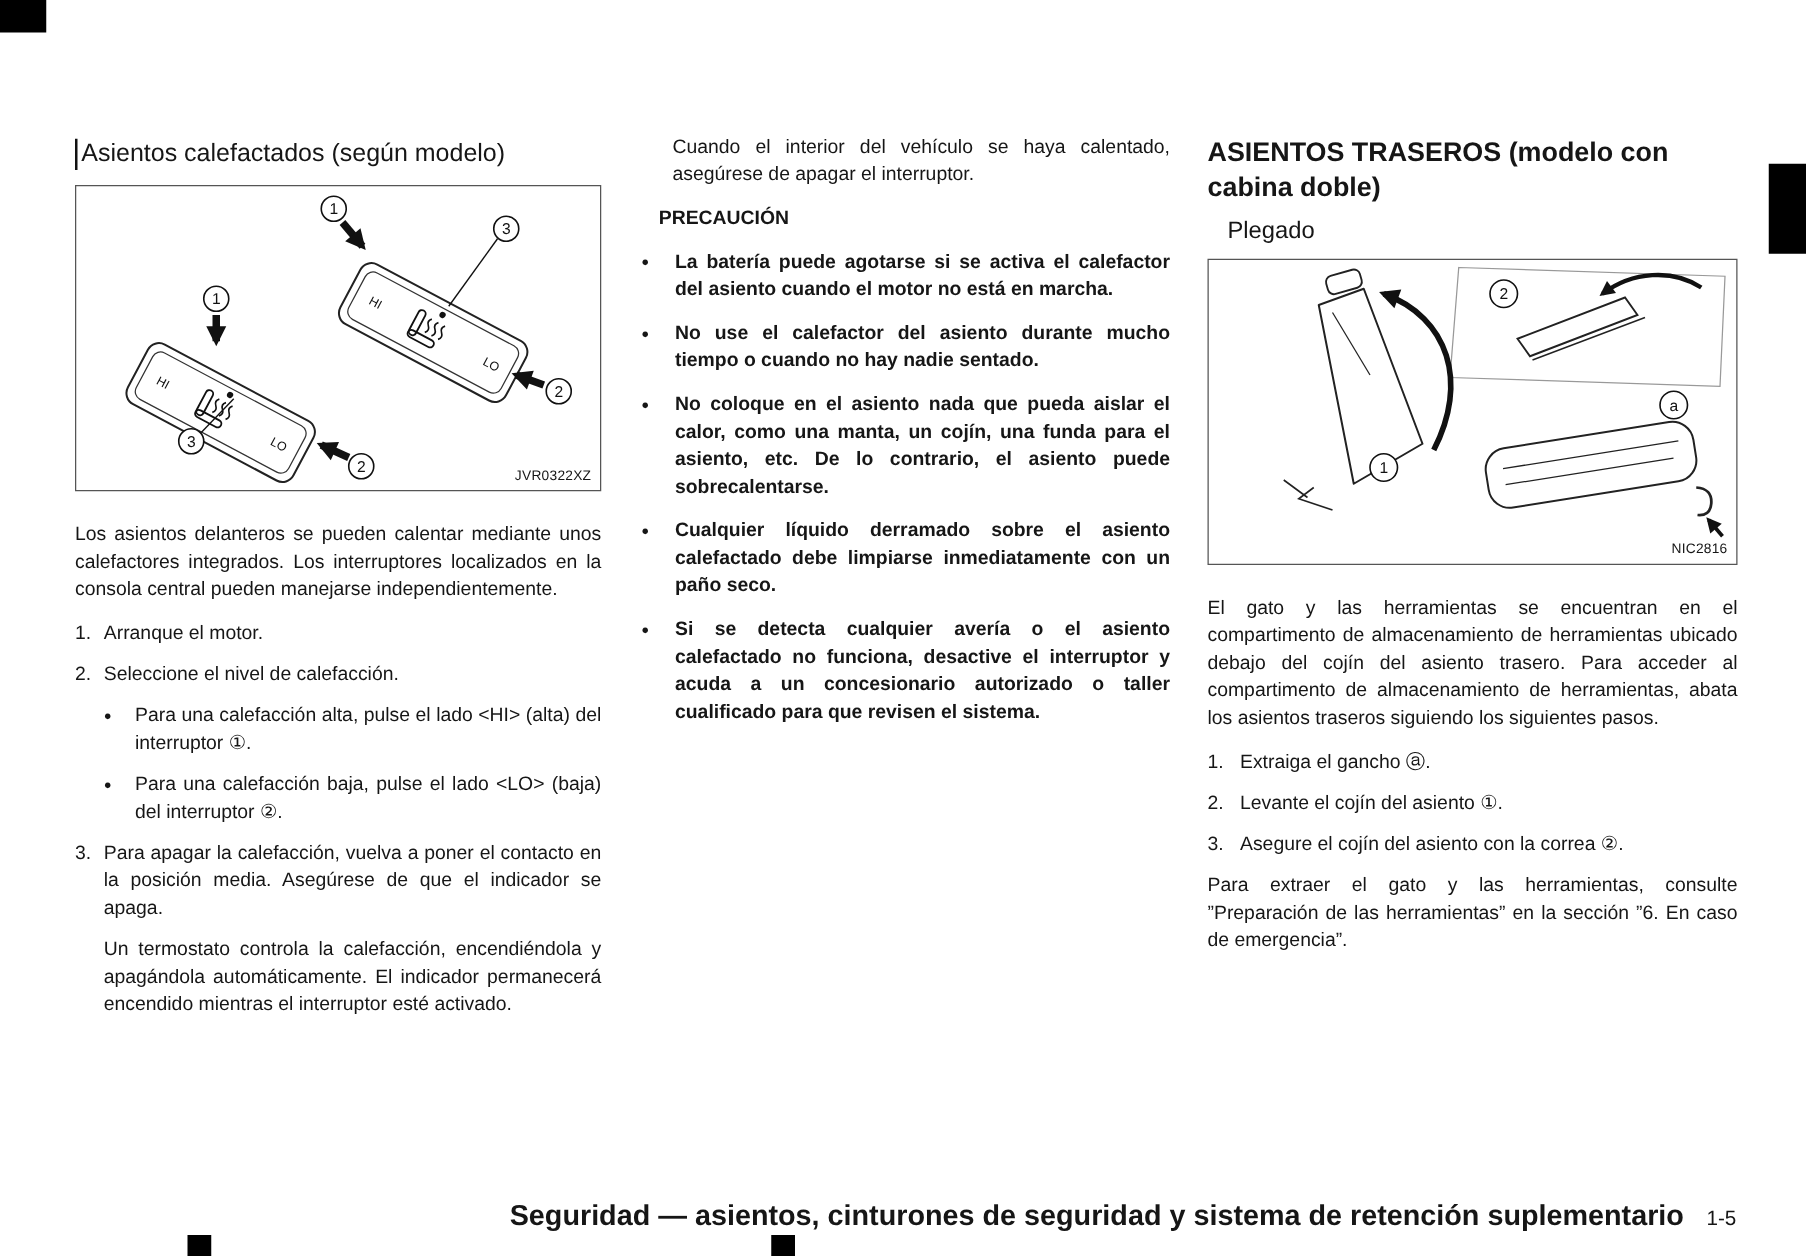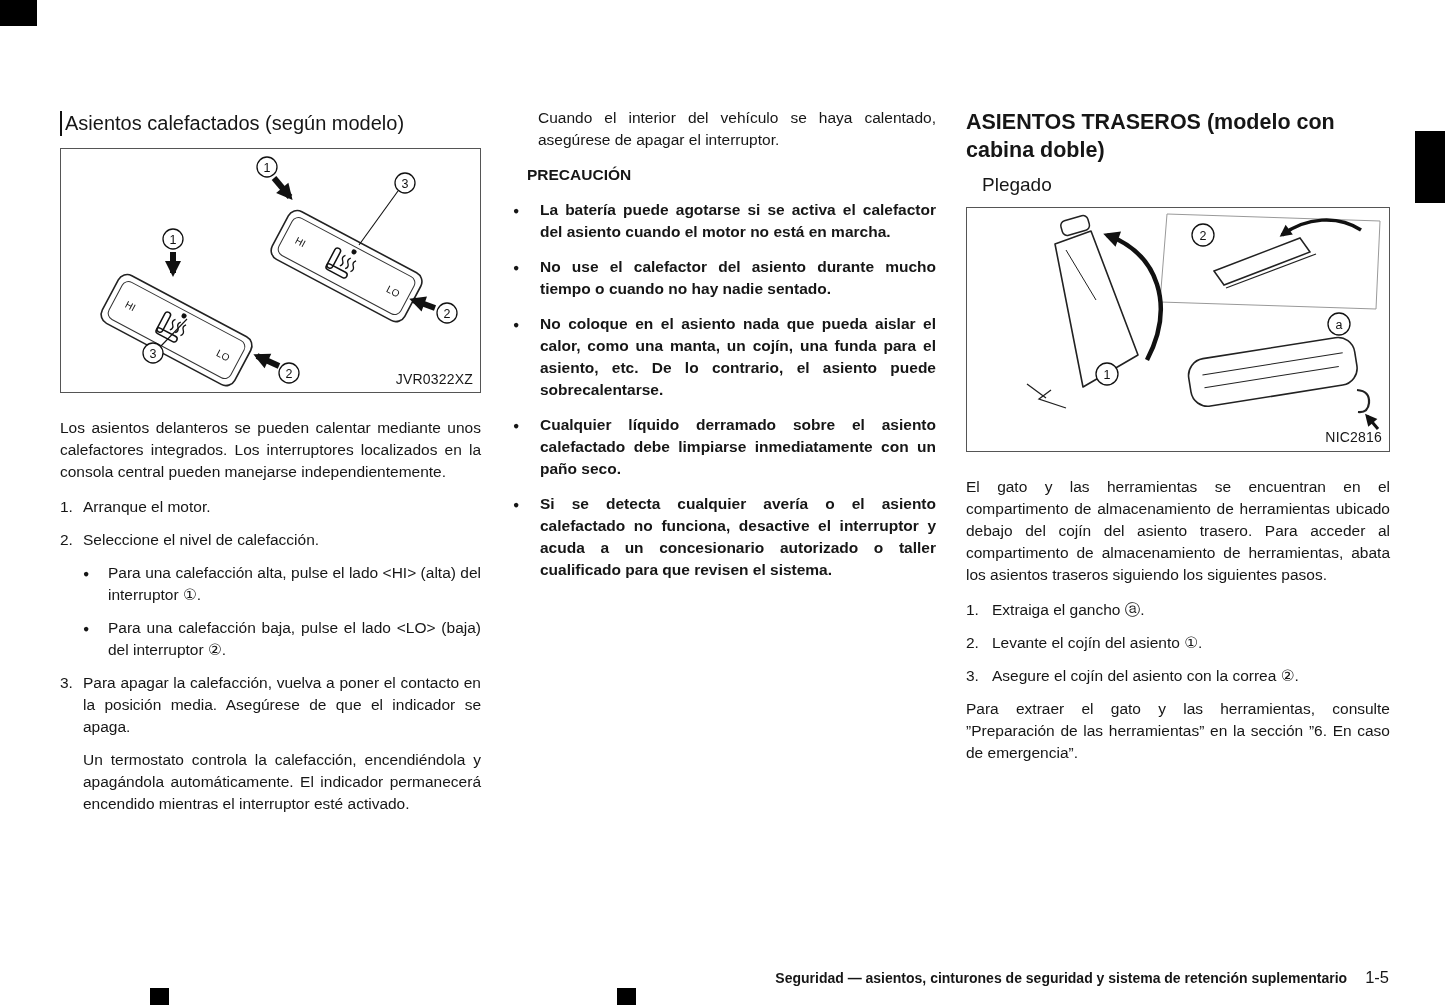--- a/index.html
+++ b/index.html
@@ -16,21 +16,21 @@
   .col1 { left: 60px;  width: 421px; }
   .col2 { left: 511px; width: 425px; }
   .col3 { left: 966px; width: 424px; }
 
   .h-col1 { font-size: 20px; font-weight: 400; display: flex; align-items: center; margin: 2px 0 11px; }
   .change-bar { width: 2px; height: 25px; background: #111; margin-right: 3px; flex: none; }
   .h1 { font-size: 21.5px; font-weight: 700; line-height: 1.28; margin: 2px 0 10px; }
   .h2 { font-size: 19px; font-weight: 400; line-height: 1.2; margin: 0 16px 10px; }
 
   .figbox { position: relative; width: 100%; height: 245px; border: 1px solid #555; margin: 0 0 24px; background: #fff; }
-  .figcap { position: absolute; right: 7px; bottom: 3px; font-size: 14px; letter-spacing: .2px; margin: 0; }
+  .figcap { position: absolute; right: 7px; bottom: 3px; font-size: 11px; letter-spacing: .2px; margin: 0; }
 
   .para { margin: 0 0 13px; }
   .step { display: flex; margin: 0 0 11px; }
   .step-n { flex: 0 0 23px; }
   .col3 .step-n { flex-basis: 26px; }
   .step-t { flex: 1; text-align: justify; }
   .sub { display: flex; margin: 11px 0 11px 23px; }
   .sub::before { content: "●"; flex: 0 0 25px; font-size: 10.5px; line-height: 22px; }
   .cont { margin: 0 0 13px 23px; text-align: justify; }
 
@@ -40,21 +40,21 @@
   .cit::before { content: "●"; flex: 0 0 27px; font-size: 10.5px; line-height: 22px; padding-left: 2px; }
   .cit-t { flex: 1; text-align: justify; }
 
   .mark { position: absolute; background: #000; }
   .m-corner { left: 0; top: 0; width: 37px; height: 26px; }
   .m-tab { right: 0; top: 131px; width: 30px; height: 72px; }
   .m-f1 { left: 150px; bottom: 0; width: 19px; height: 17px; }
   .m-f2 { left: 617px; bottom: 0; width: 19px; height: 17px; }
 
   .footer { position: absolute; right: 56px; bottom: 16px; display: flex; align-items: baseline; gap: 18px; }
-  .f-text { font-weight: 700; font-size: 14px; }
+  .f-text { font-weight: 700; font-size: 23px; }
   .f-num { font-size: 16.5px; }
 
   svg text { font-family: "Liberation Sans", sans-serif; fill: #111; }
   .lbl { font-size: 12.5px; }
   .sw-lbl { font-size: 10px; }
 </style>
 </head>
 <body>
 
 <div class="page">

